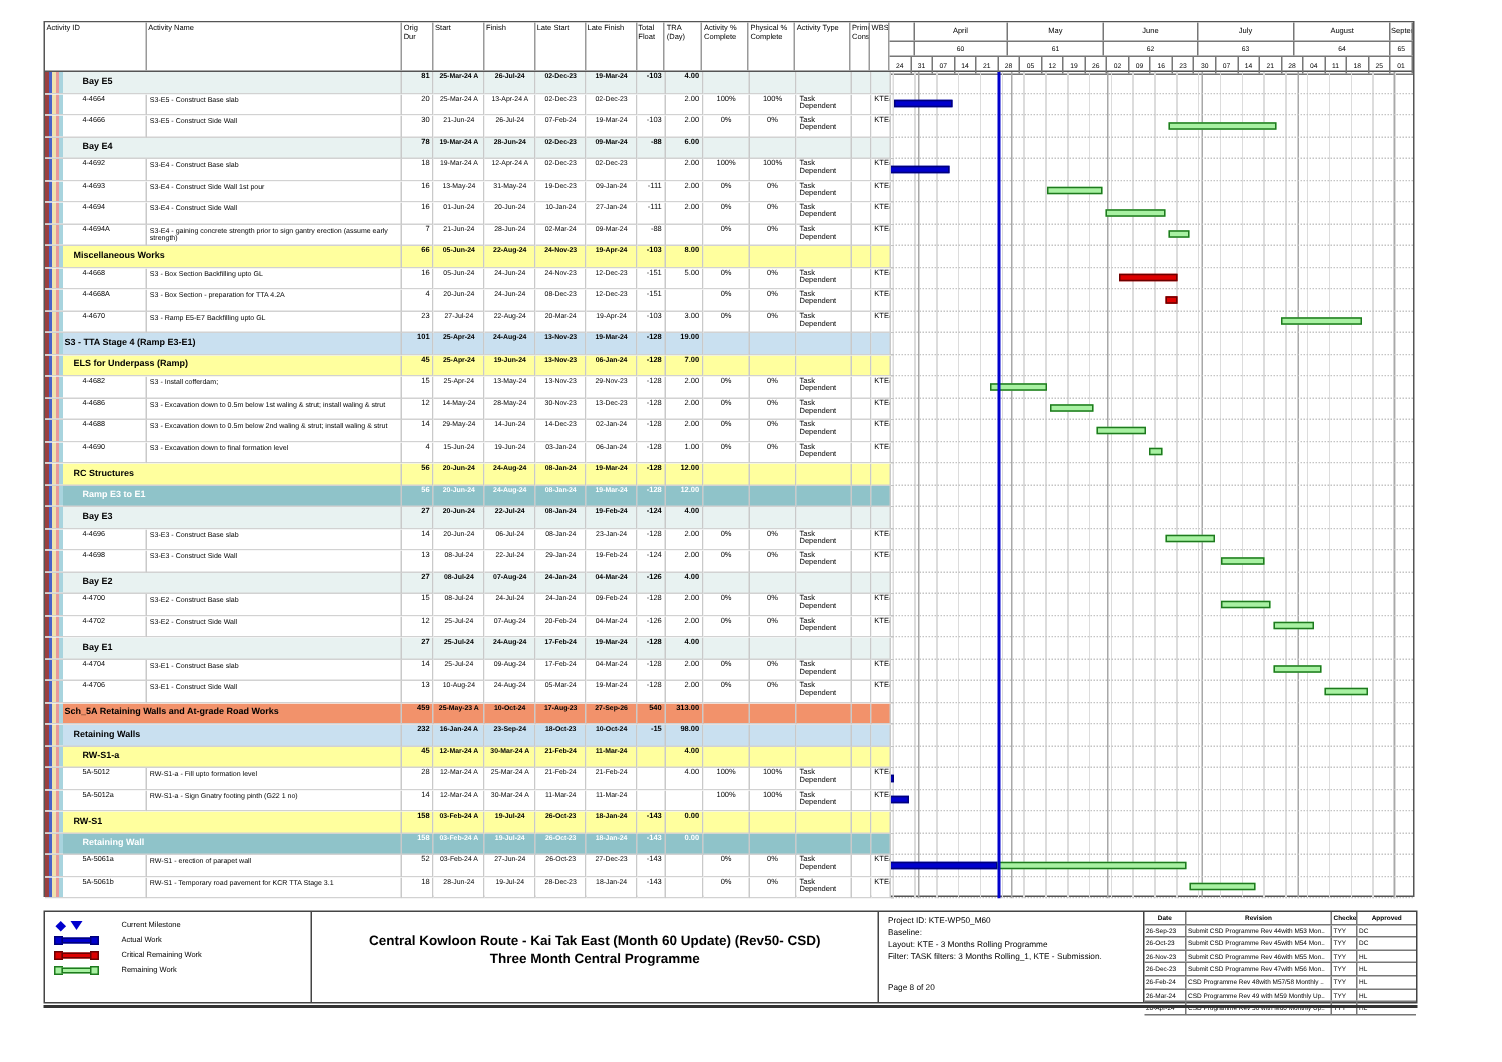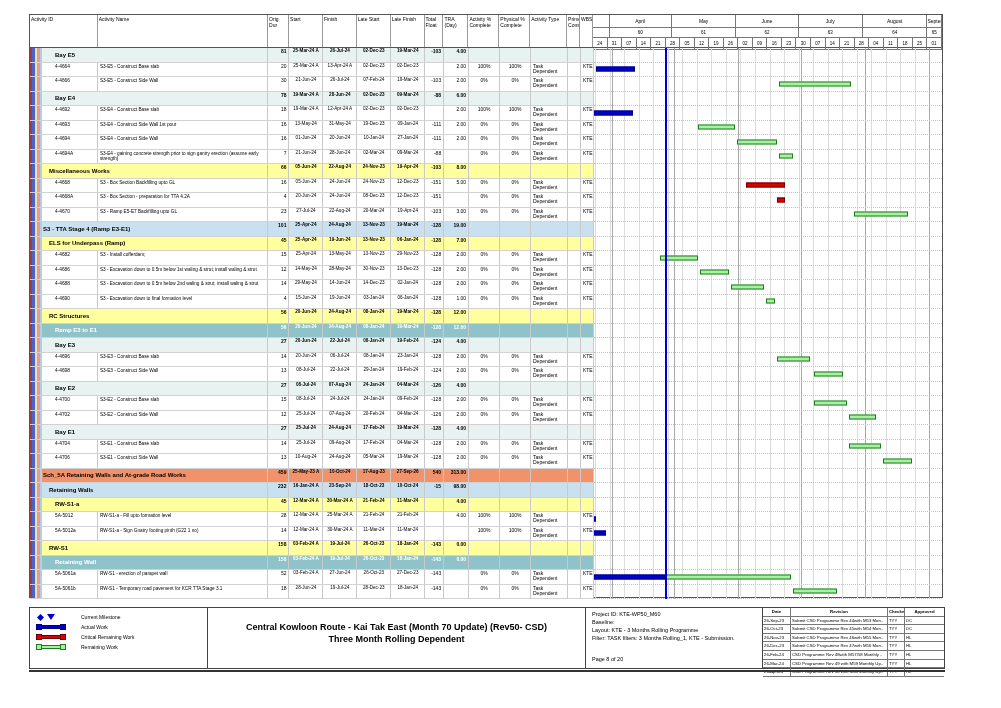--- a/index.html
+++ b/index.html
@@ -881,22 +881,22 @@
         <div class="lgitem">
           <div class="lgicon">
             <div class="cap" style="background: rgb(168, 241, 162); border: 1px solid rgb(30, 122, 30);"></div>
             <div class="lbar" style="background: rgb(168, 241, 162); border: 1px solid rgb(30, 122, 30); margin-left: -1px; margin-right: -1px; width: 20px;"></div>
             <div class="cap" style="background: rgb(168, 241, 162); border: 1px solid rgb(30, 122, 30);"></div>
           </div>
           <div class="lgtext">Remaining Work</div>
         </div>
       </div>
     <div id="titlebox">
-      <div class="t1">Central Kowloon Route - Kai Tak East (Month 70 Update) (Rev50- CSD)</div>
-      <div class="t2">Three Month Rolling Dependent</div>
+      <div class="t1">Central Kowloon Route - Kai Tak East (Month 60 Update) (Rev50- CSD)</div>
+      <div class="t2">Three Month Central Programme</div>
     </div>
     <div id="infobox">
       <div id="infolines">
           <div>Project ID: KTE-WP50_M60</div>
           <div>Baseline:</div>
           <div>Layout: KTE - 3 Months Rolling Programme</div>
           <div>Filter: TASK filters: 3 Months Rolling_1, KTE - Submission.</div>
         </div>
       <div id="pageno">Page 8 of 20</div>
       <div id="revtable">

